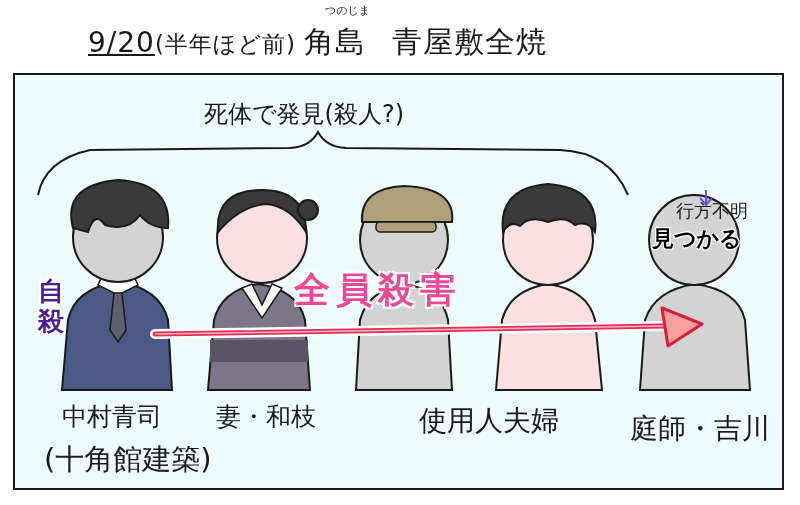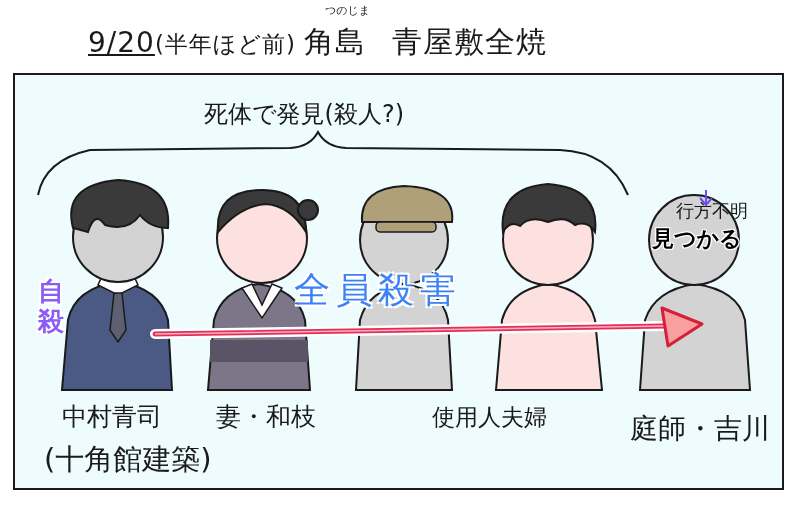--- a/index.html
+++ b/index.html
@@ -11,23 +11,23 @@
   .title .house{margin-left:26px;}
   .ruby{position:absolute;left:325px;top:3px;font-size:11px;}
   .frame{position:absolute;left:13px;top:73px;width:771px;height:417px;background:#eefcfd;border:2px solid #1a1a1a;box-sizing:border-box;}
   .svgl{position:absolute;left:0;top:0;}
   .label{position:absolute;font-size:22px;white-space:nowrap;}
   .found{position:absolute;left:204px;top:98px;font-size:24px;white-space:nowrap;}
   .missing{position:absolute;left:676px;top:166px;font-size:18px;margin-top:33px;}
   .basement{position:absolute;left:652px;top:198px;font-size:22px;font-weight:bold;line-height:26px;color:#6b4cf0;
     text-shadow:0 0 2px #fff,0 0 2px #fff,1px 1px 0 #fff,-1px -1px 0 #fff,1px -1px 0 #fff,-1px 1px 0 #fff;}
   .basement .l2{color:#000000;margin-top:28px;}
-  .zensatsu{position:absolute;left:294px;top:266px;font-size:36px;font-weight:normal;color:#3b82f6;letter-spacing:6px;
+  .zensatsu{position:absolute;left:294px;top:266px;font-size:36px;font-weight:bold;color:#ec4899;letter-spacing:6px;
     text-shadow:0 0 2px #fff,2px 2px 0 #fff,-2px -2px 0 #fff,2px -2px 0 #fff,-2px 2px 0 #fff;}
-  .jisatsu{position:absolute;left:38px;top:276px;font-size:26px;font-weight:bold;color:#8b5cf6;line-height:30px;width:30px;
+  .jisatsu{position:absolute;left:38px;top:276px;font-size:26px;font-weight:bold;color:#4c1d95;line-height:30px;width:30px;
     text-shadow:0 0 2px #fff,2px 2px 0 #fff,-2px -2px 0 #fff,2px -2px 0 #fff,-2px 2px 0 #fff;}
 </style>
 </head>
 <body>
 
 <div class="title">
   <span class="date">9/20</span><span class="sub">(半年ほど前)</span><span class="place">角島</span><span class="house">青屋敷全焼</span>
 </div>
 <div class="ruby">つのじま</div>
 
@@ -86,14 +86,14 @@
 <div class="missing">行方不明</div>
 <div class="basement">
   <div class="l2">見つかる</div>
 </div>
 <div class="jisatsu">自殺</div>
 <div class="zensatsu">全員殺害</div>
 
 <div class="label" style="left:62px;top:400px;font-size:25px;">中村青司</div>
 <div class="label" style="left:44px;top:440px;font-size:29px;">(十角館建築)</div>
 <div class="label" style="left:216px;top:400px;font-size:25px;">妻・和枝</div>
-<div class="label" style="left:432px;top:402px;font-size:23px;">使用人夫婦</div>
+<div class="label" style="left:419px;top:402px;font-size:28px;">使用人夫婦</div>
 <div class="label" style="left:630px;top:410px;font-size:28px;">庭師・吉川</div>
 
 </body></html>

